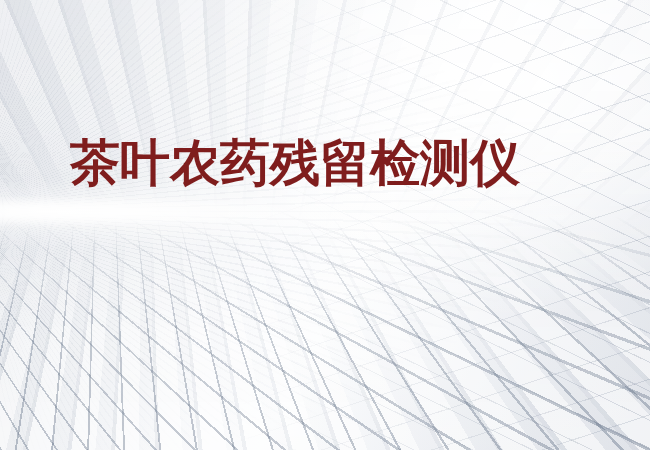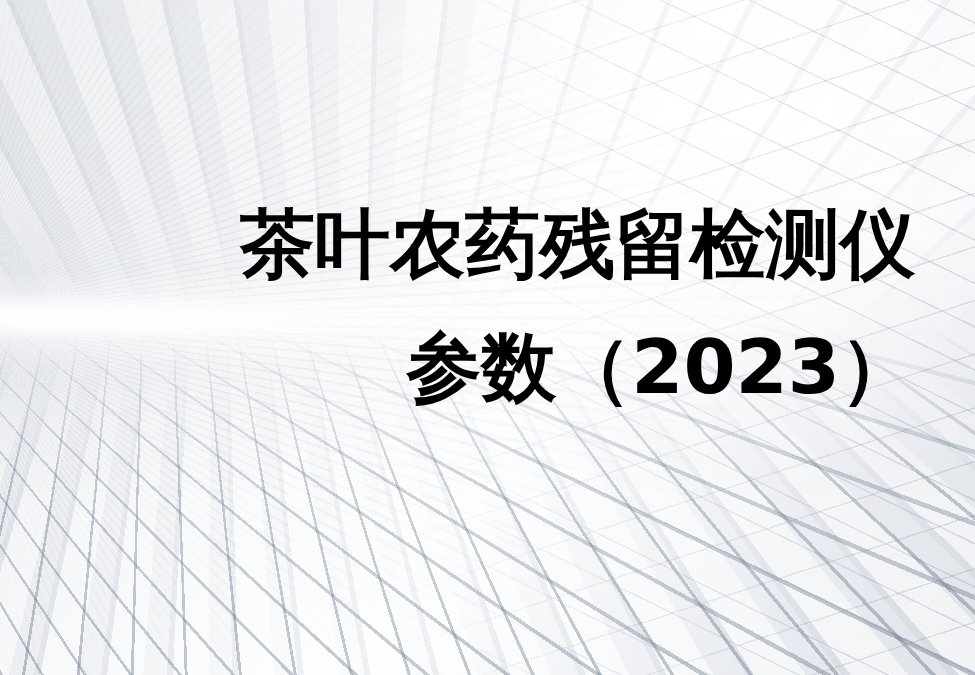--- a/index.html
+++ b/index.html
@@ -170,28 +170,27 @@
   
   #headline {
     position: absolute;
     left: 70px;
     top: 122px;
     width: 540px;
     z-index: 5;
   }
   .headline-line {
     display: block;
-    color: #000000;
+    color: #7f1d1d;
     font-family: "DejaVu Sans", "Liberation Sans", sans-serif;
     font-size: 50px;
     font-weight: bold;
     line-height: 82px;
     letter-spacing: 0px;
     white-space: nowrap;
-    text-align: right;
   }
 </style>
 </head>
 <body>
 
 <div id="canvas">
 
   <div class="bg-layer" id="bg-base"></div>
   <div class="bg-layer" id="bg-glow-right"></div>
   <div class="bg-layer" id="bg-vanes-top"></div>
@@ -199,16 +198,15 @@
   <div class="bg-layer" id="bg-vanes-bottom"></div>
   <div class="bg-layer" id="bg-mesh-v"></div>
   <div class="bg-layer" id="bg-mesh-h"></div>
   <div class="bg-layer" id="bg-lattice-a"></div>
   <div class="bg-layer" id="bg-lattice-b"></div>
   <div class="bg-layer" id="bg-streak"></div>
   <div class="bg-layer" id="bg-vignette"></div>
 
   <div id="headline">
     <span class="headline-line">茶叶农药残留检测仪</span>
-    <span class="headline-line">参数（2023）</span>
   </div>
 
 </div>
 
 </body></html>

